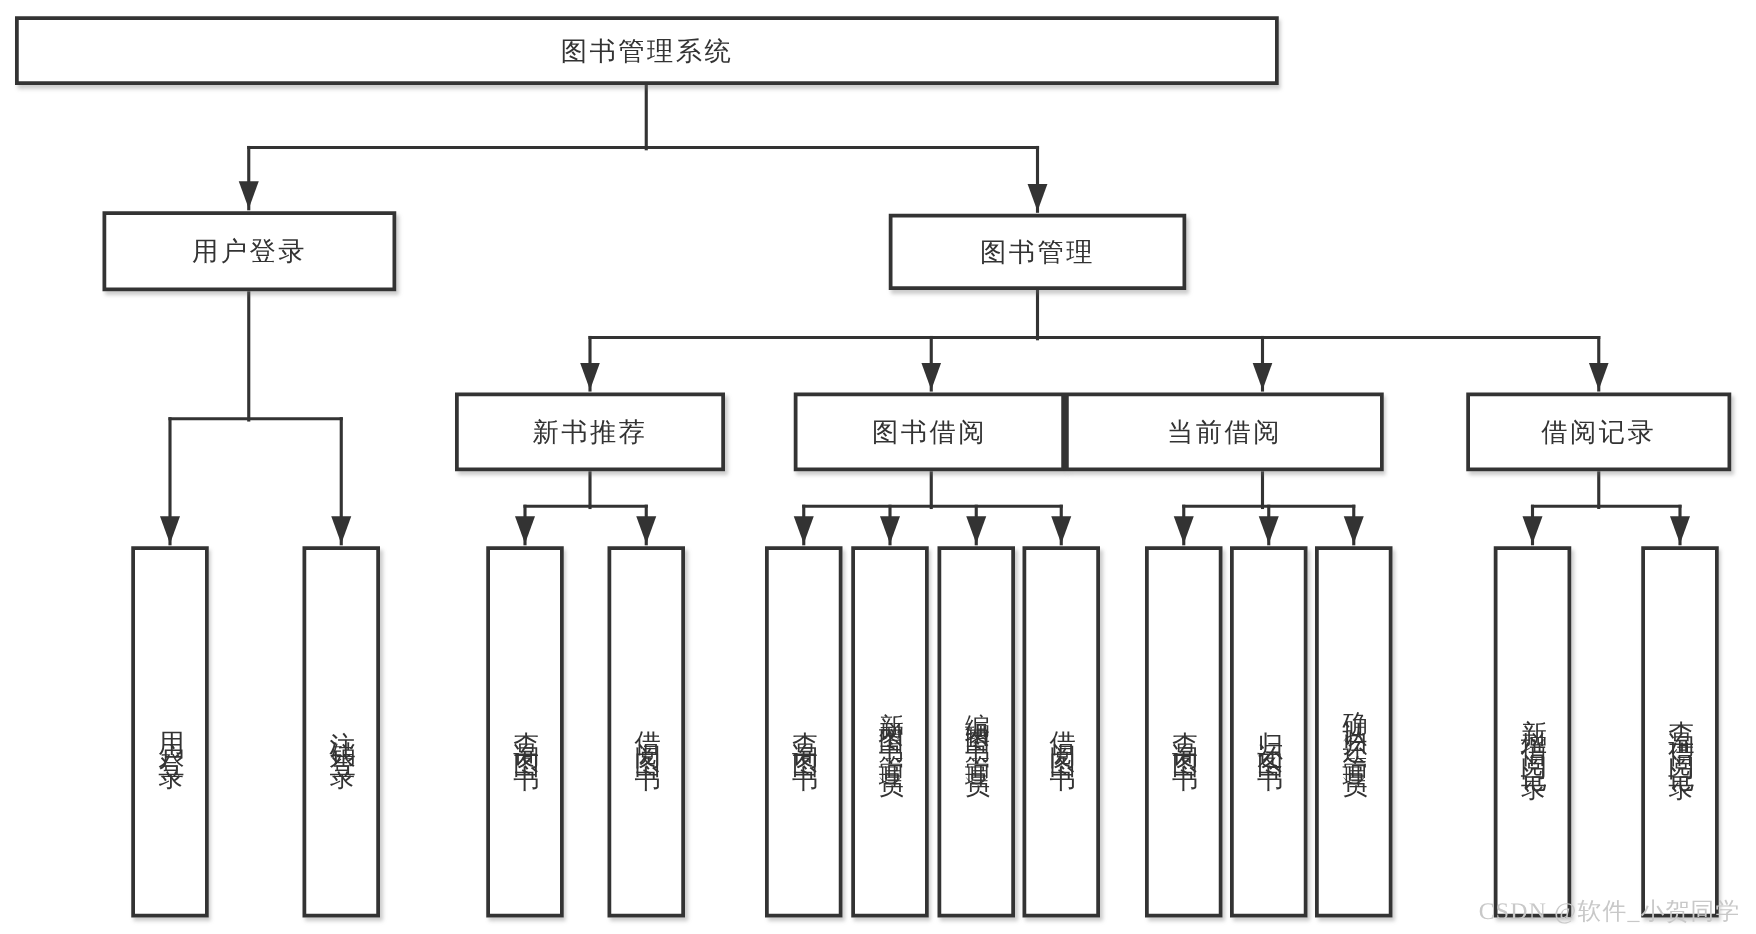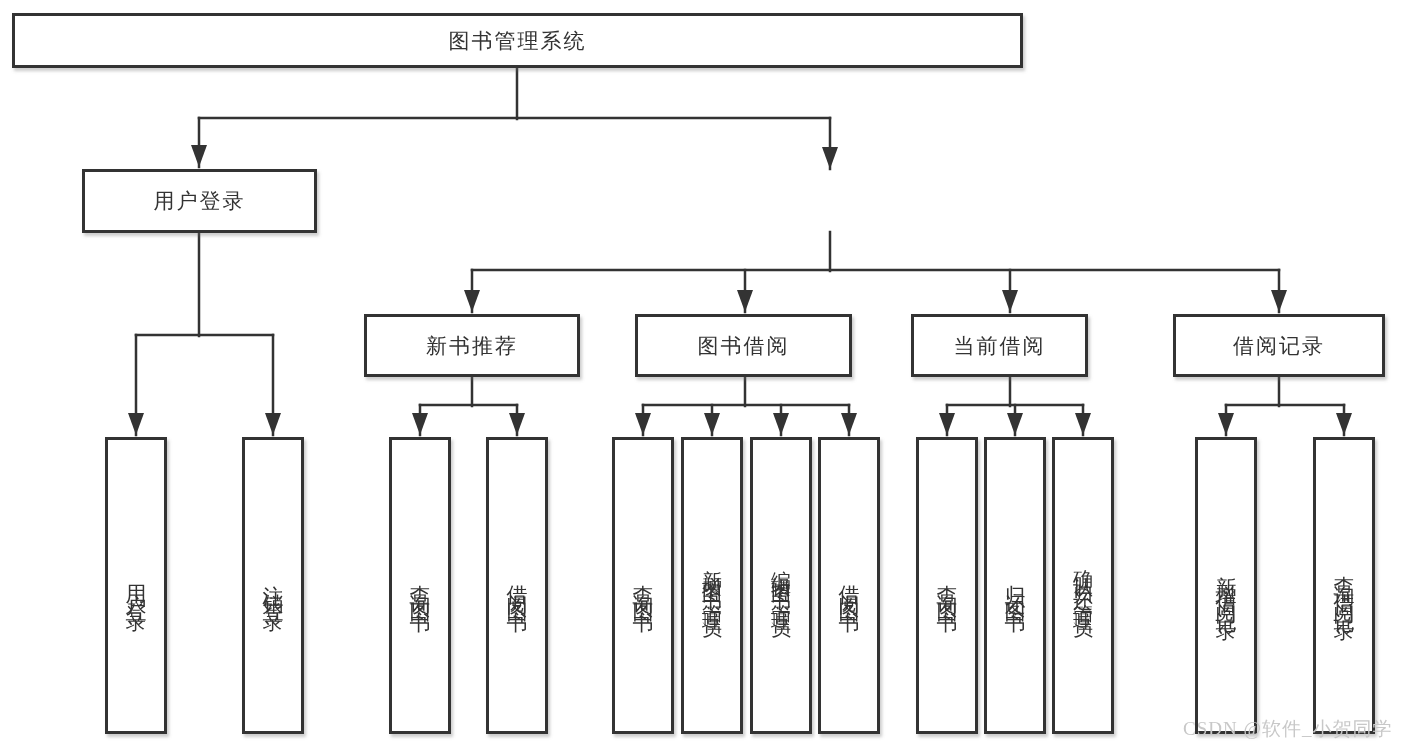--- a/index.html
+++ b/index.html
@@ -81,28 +81,31 @@
     </g>
   </svg>
 
   <div class="box" style="left:12px;top:13px;width:1011px;height:55px">
     <span class="label">图书管理系统</span>
   </div>
 
   <div class="box" style="left:82px;top:169px;width:235px;height:64px">
     <span class="label">用户登录</span>
   </div>
+  <div class="box" style="left:711px;top:171px;width:238px;height:61px">
+    <span class="label">图书管理</span>
+  </div>
 
   <div class="box" style="left:364px;top:314px;width:216px;height:63px">
     <span class="label">新书推荐</span>
   </div>
   <div class="box" style="left:635px;top:314px;width:217px;height:63px">
     <span class="label">图书借阅</span>
   </div>
-  <div class="box" style="left:911px;top:314px;width:177px;height:63px">
+  <div class="box" style="left:852px;top:314px;width:255px;height:63px">
     <span class="label">当前借阅</span>
   </div>
   <div class="box" style="left:1173px;top:314px;width:212px;height:63px">
     <span class="label">借阅记录</span>
   </div>
 
   <div class="box leaf" style="left:105px">
     <span class="vtext">用户登录</span>
   </div>
   <div class="box leaf" style="left:242px">

